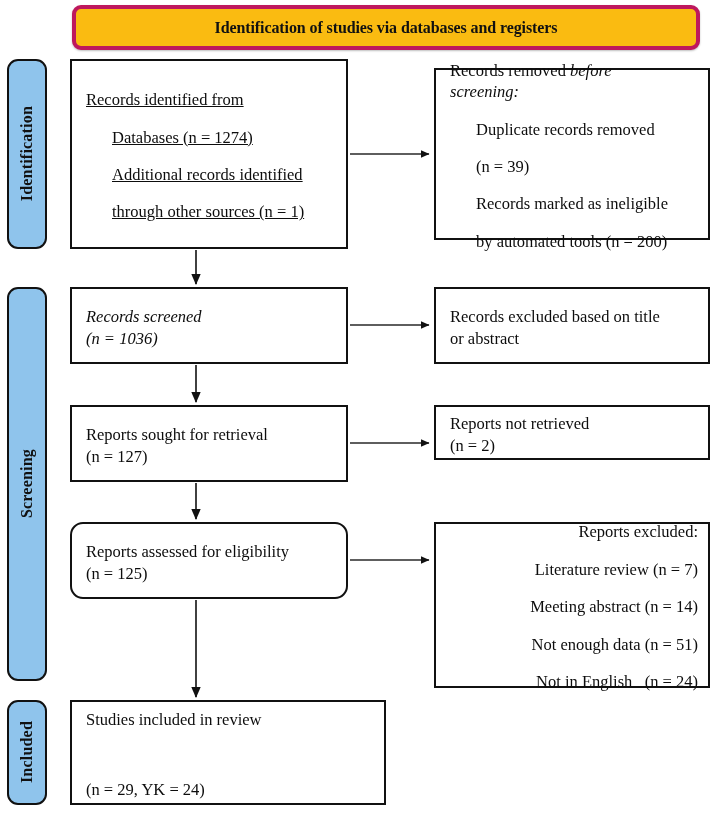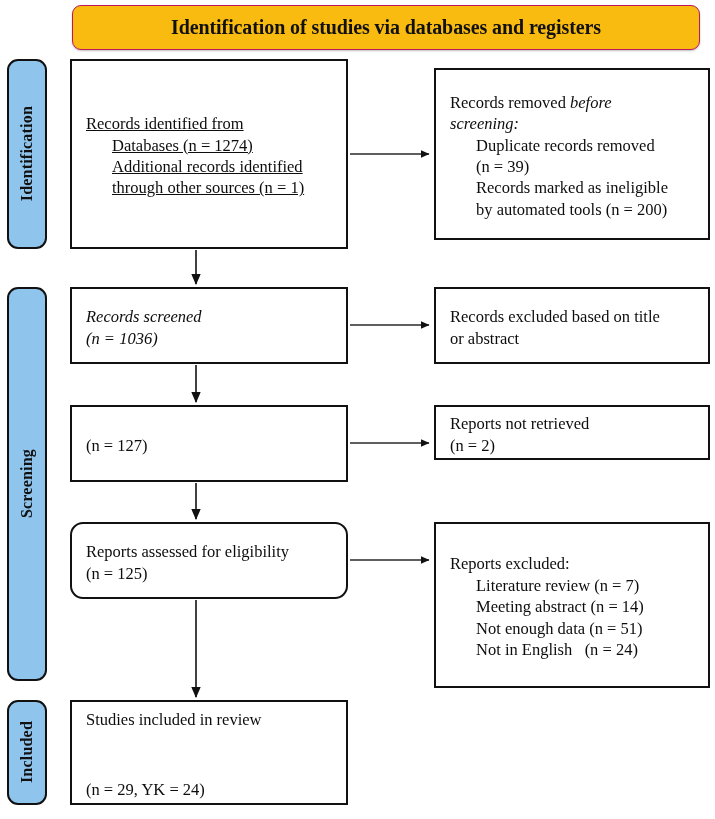--- a/index.html
+++ b/index.html
@@ -24,28 +24,28 @@
   }
 
   
   .title-banner {
     position: absolute;
     left: 72px;
     top: 5px;
     width: 628px;
     height: 45px;
     background: #FABB11;
-    border: 1px solid #be185d;
+    border: 4px solid #be185d;
     border-radius: 9px;
     box-sizing: border-box;
     display: flex;
     align-items: center;
     justify-content: center;
     font-weight: bold;
-    font-size: 20px;
+    font-size: 16px;
     letter-spacing: -0.1px;
     color: #111111;
     box-shadow: 0 1px 2px rgba(0,0,0,0.25);
   }
 
   
   .stage-tab {
     position: absolute;
     background: #8FC4EC;
     border: 2.5px solid #111111;
@@ -75,35 +75,35 @@
     border: 2.5px solid #111111;
     box-sizing: border-box;
     display: flex;
     flex-direction: column;
     justify-content: center;
     padding: 8px 10px 4px 14px;
     font-size: 16.5px;
     line-height: 1.30;
   }
   .flow-box .line { white-space: pre; }
-  .flow-box .indent { padding-left: 26px; }
+  .flow-box .indent { padding-left: 26px; margin-top: 16px; }
   .flow-box em { font-style: italic; }
 
   
   #box-identified       { left: 70px; top: 59px;  width: 278px; height: 190px; text-decoration: underline; }
   #box-screened         { left: 70px; top: 287px; width: 278px; height: 77px; font-style: italic;  }
   #box-sought           { left: 70px; top: 405px; width: 278px; height: 77px;  }
   #box-assessed         { left: 70px; top: 522px; width: 278px; height: 77px; border-radius: 13px;  }
-  #box-included         { left: 70px; top: 700px; width: 278px; height: 105px; gap: 48px; }
+  #box-included         { left: 70px; top: 700px; width: 316px; height: 105px; gap: 48px; }
 
   
   #box-removed          { left: 434px; top: 68px;  width: 276px; height: 172px; }
   #box-excluded-title   { left: 434px; top: 287px; width: 276px; height: 77px;  }
   #box-not-retrieved    { left: 434px; top: 405px; width: 276px; height: 55px;  }
-  #box-reports-excluded { left: 434px; top: 522px; width: 276px; height: 166px; }
+  #box-reports-excluded { left: 434px; top: 522px; width: 276px; height: 166px; align-items: flex-end; }
 
   
   #connectors {
     position: absolute;
     left: 0; top: 0;
     width: 715px;
     height: 819px;
     pointer-events: none;
   }
 </style>
@@ -144,20 +144,21 @@
     <div class="line">Records screened</div>
     <div class="line">(n = 1036)</div>
   </div>
 
   <div class="flow-box" id="box-excluded-title">
     <div class="line">Records excluded based on title</div>
     <div class="line">or abstract</div>
   </div>
 
   <div class="flow-box" id="box-sought">
+    <div class="line">Reports sought for retrieval</div>
     <div class="line">(n = 127)</div>
   </div>
 
   <div class="flow-box" id="box-not-retrieved">
     <div class="line">Reports not retrieved</div>
     <div class="line">(n = 2)</div>
   </div>
 
   <div class="flow-box" id="box-assessed">
     <div class="line">Reports assessed for eligibility</div>

